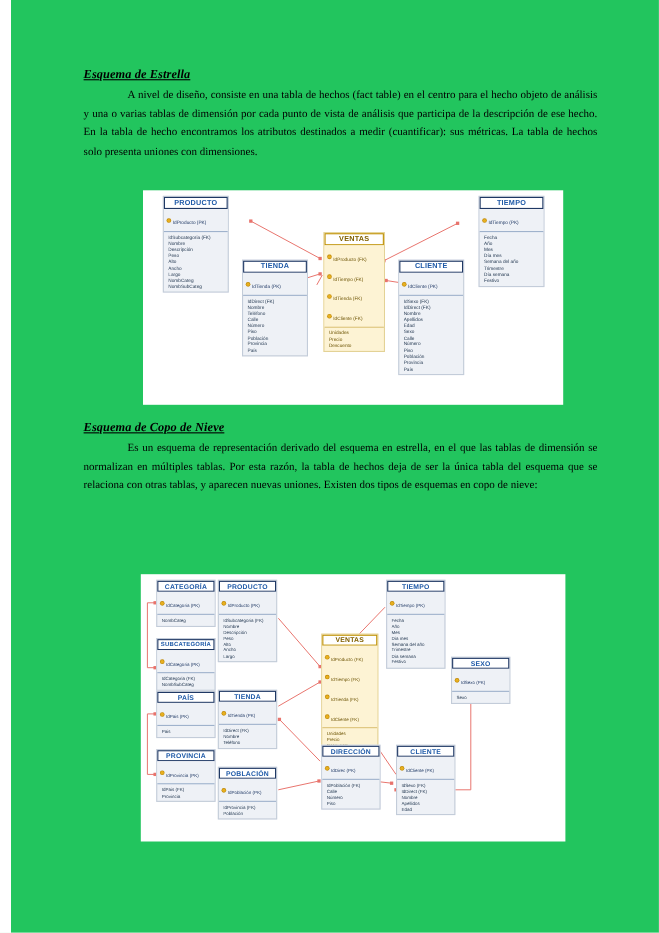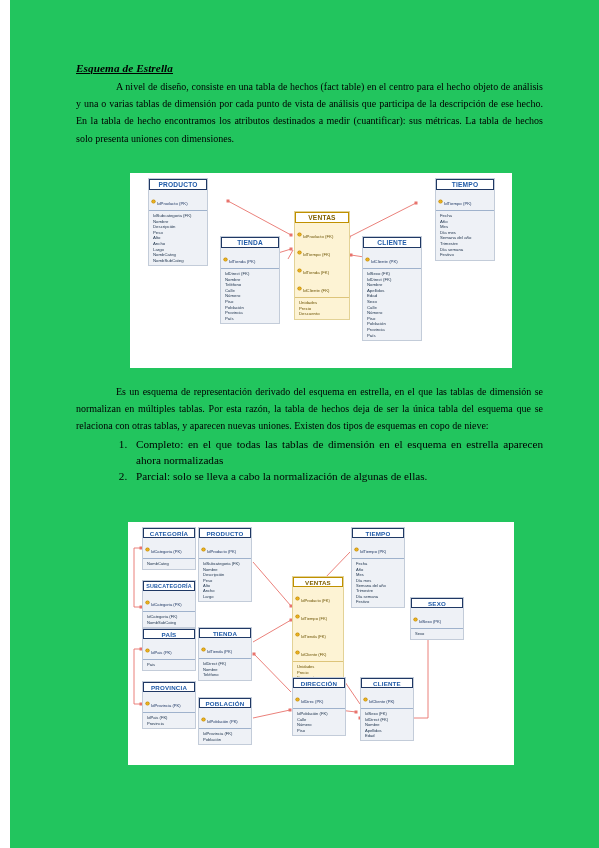--- a/index.html
+++ b/index.html
@@ -176,25 +176,22 @@
         <div class="row">Día mes</div>
         <div class="row">Semana del año</div>
         <div class="row">Trimestre</div>
         <div class="row">Día semana</div>
         <div class="row">Festivo</div>
       </div>
     </div>
   </div>
 
   <div class="doc2">
+    <h2 class="heading">Esquema de Copo de Nieve</h2>
     <p class="para">Es un esquema de representación derivado del esquema en estrella, en el que las tablas de dimensión se normalizan en múltiples tablas. Por esta razón, la tabla de hechos deja de ser la única tabla del esquema que se relaciona con otras tablas, y aparecen nuevas uniones. Existen dos tipos de esquemas en copo de nieve:</p>
-    <ol class="list">
-      <li>Completo: en el que todas las tablas de dimensión en el esquema en estrella aparecen ahora normalizadas</li>
-      <li>Parcial: solo se lleva a cabo la normalización de algunas de ellas.</li>
-    </ol>
   </div>
 
   <div class="diagram" id="diagram-snow">
     <svg class="links" width="386" height="243">
       <g stroke="#e8736c" stroke-width="0.9" fill="none">
 
         <polyline points="13,26 6,26 6,85 13,85"></polyline>
 
         <line x1="72,0" y1="0" x2="0" y2="0" style="display:none"></line>
         <polyline points="72,26 120,40"></polyline>

